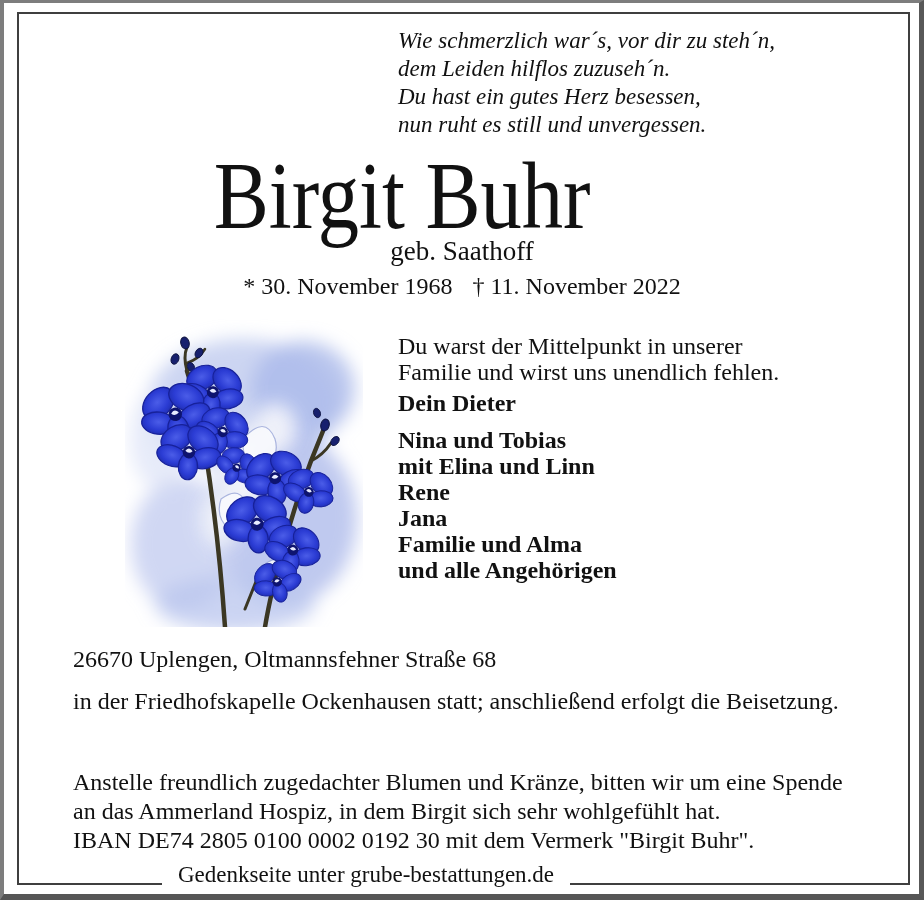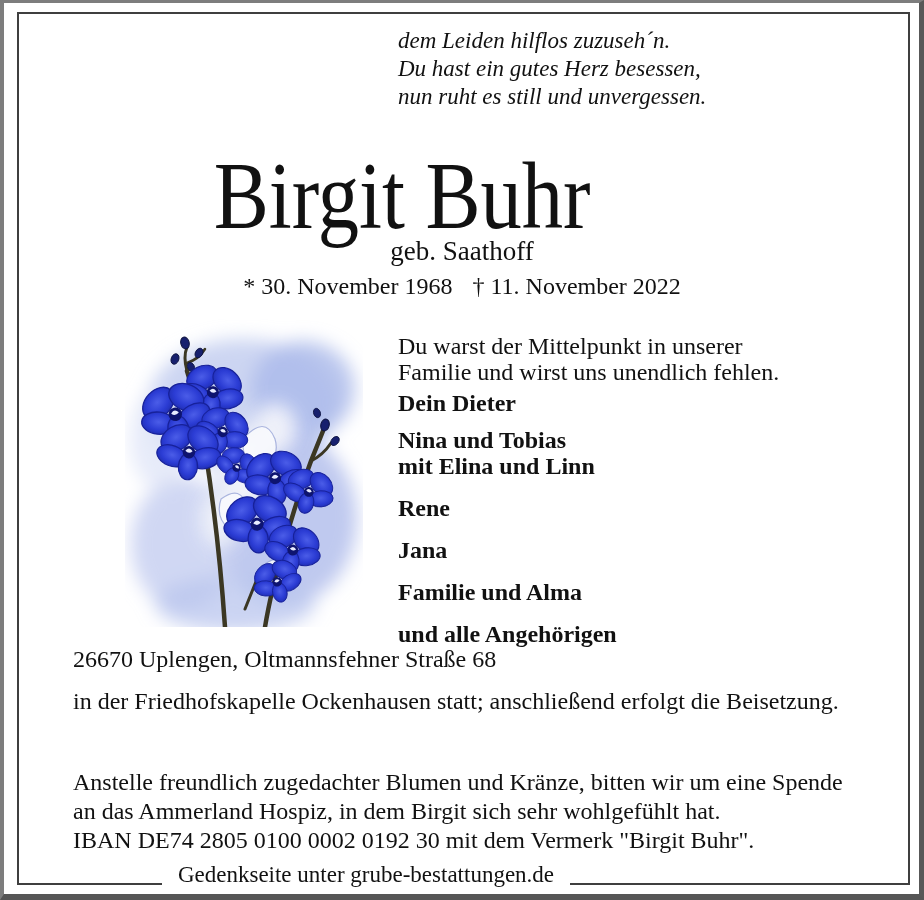--- a/index.html
+++ b/index.html
@@ -85,21 +85,21 @@
     height: 308px;
   }
   .tribute {
     position: absolute;
     left: 398px;
     top: 333px;
     font-size: 24px;
     line-height: 26px;
     white-space: nowrap;
   }
-  .tribute .grp { margin-top: 16px; font-weight: bold; }
+  .tribute .grp { margin-top: 0; font-weight: bold; }
   .tribute .grp.first { margin-top: 5px; }
   .tribute .grp.second { margin-top: 11px; }
   .address {
     position: absolute;
     left: 73px;
     top: 645px;
     font-size: 24px;
     line-height: 28px;
     white-space: nowrap;
   }
@@ -135,20 +135,21 @@
     padding: 0 16px 3px 16px;
   }
 </style>
 </head>
 <body>
 
 <div class="sheet-edge"></div>
 <div class="frame"></div>
 
 <div class="poem">
+  <div>Wie schmerzlich war´s, vor dir zu steh´n,</div>
   <div>dem Leiden hilflos zuzuseh´n.</div>
   <div>Du hast ein gutes Herz besessen,</div>
   <div>nun ruht es still und unvergessen.</div>
 </div>
 
 <div class="name">
   <span class="squeeze">Birgit Buhr</span>
 </div>
 
 <div class="maiden">geb. Saathoff</div>

